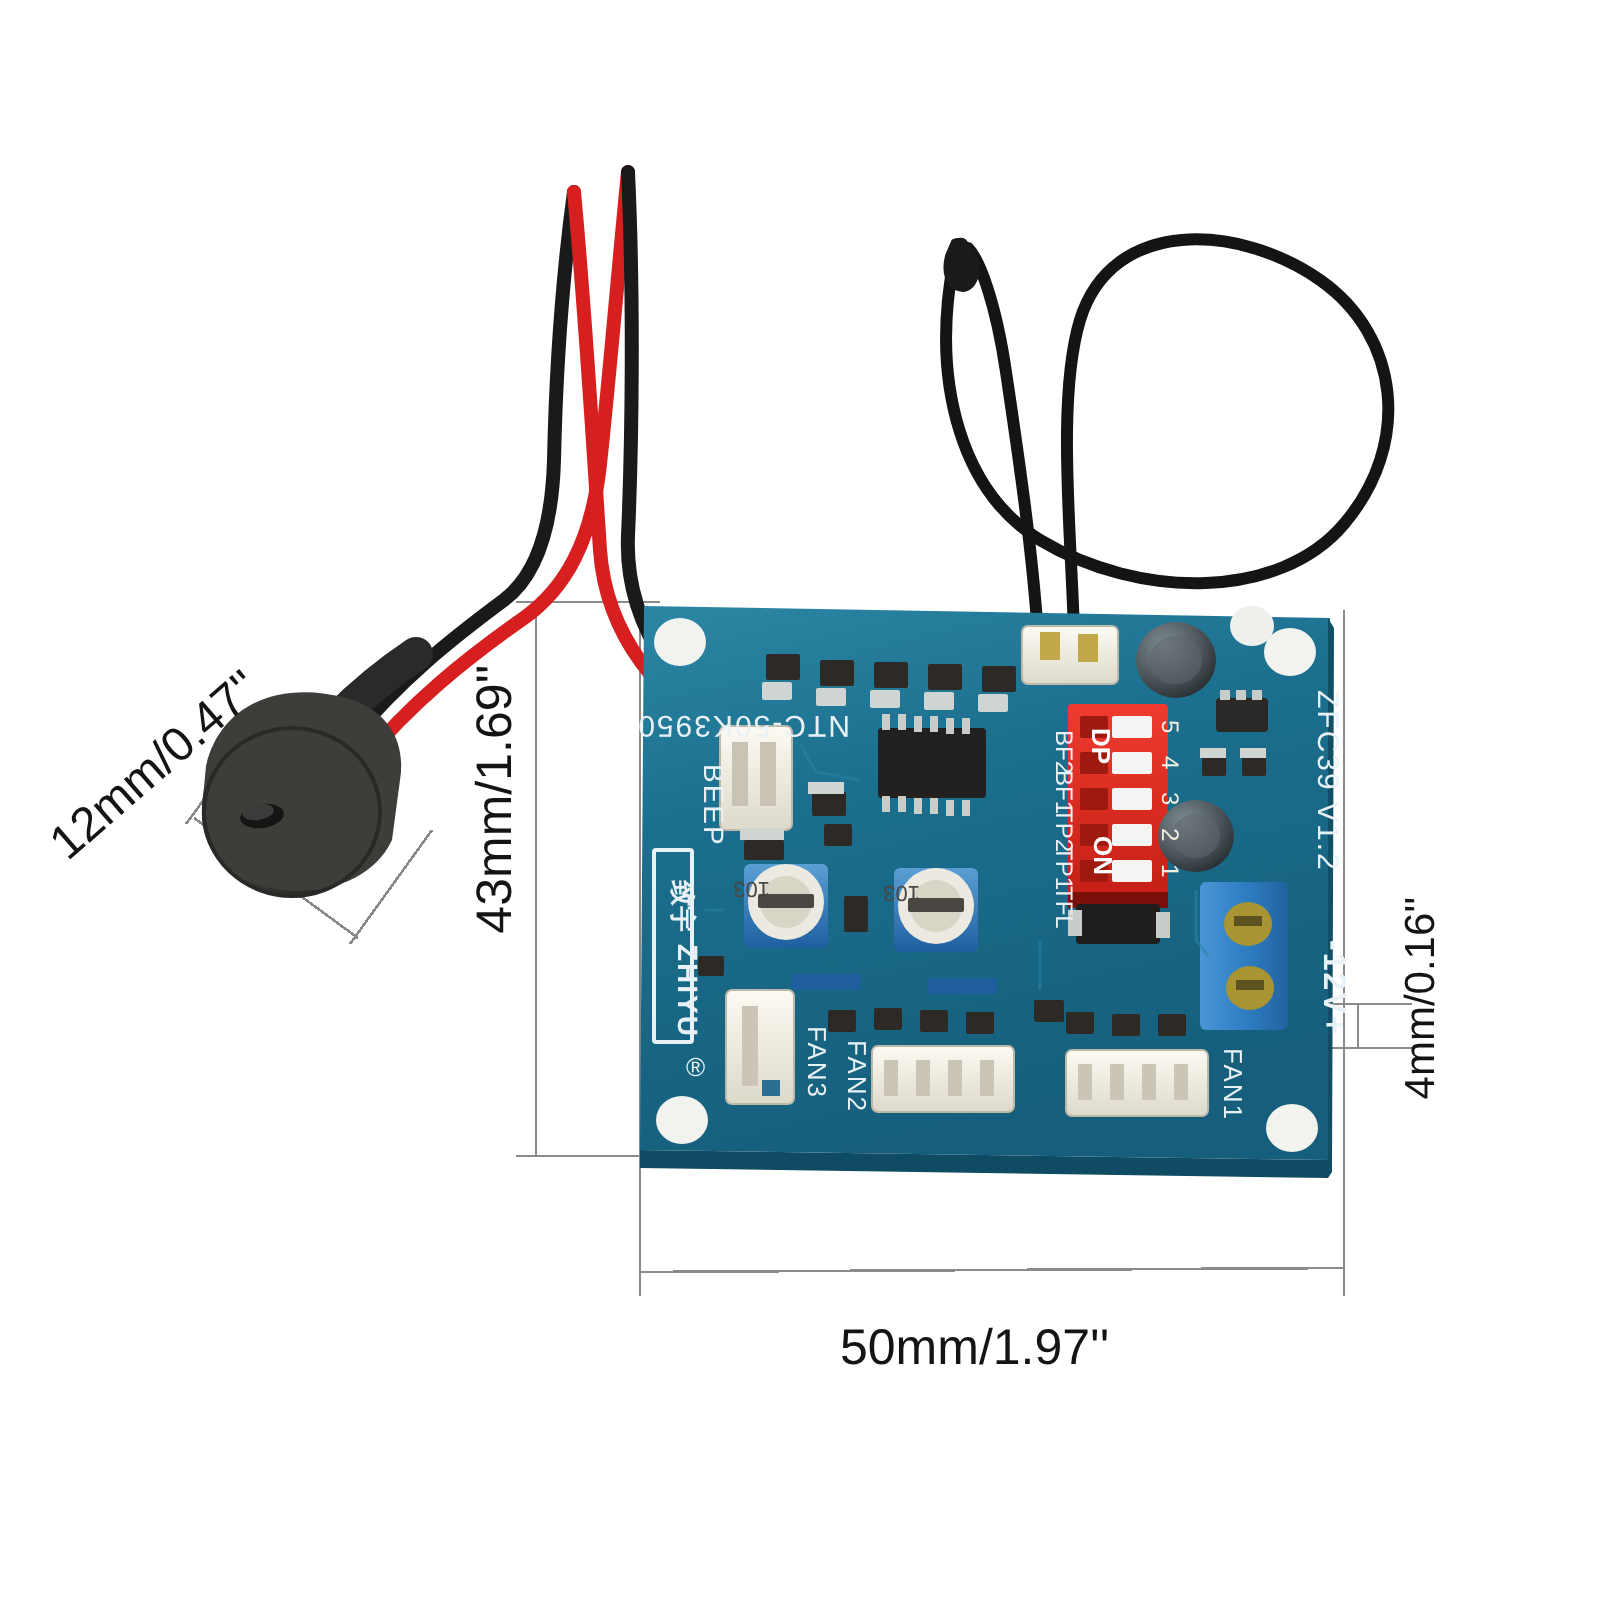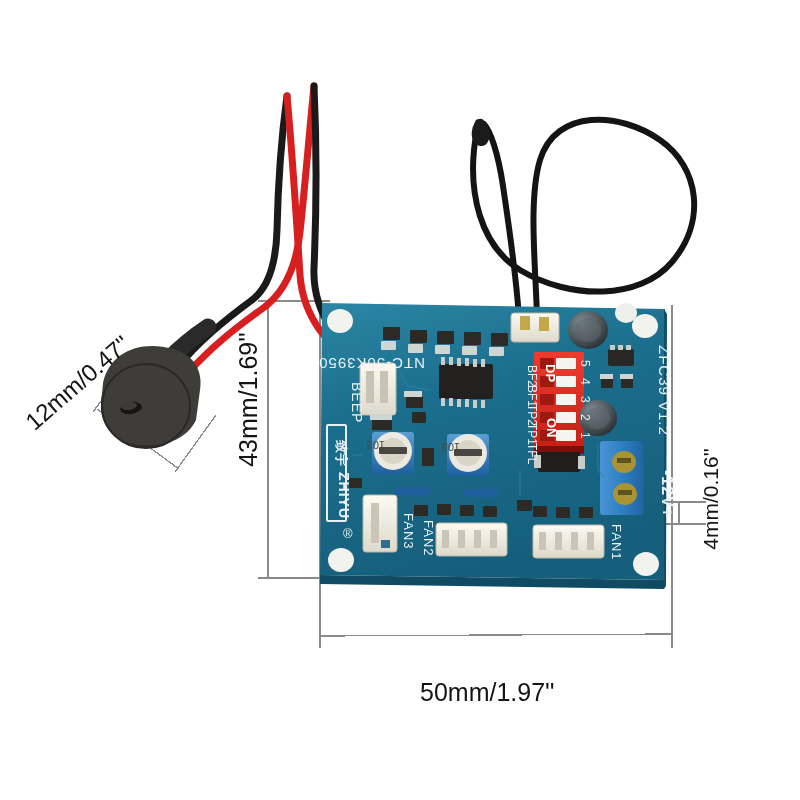--- a/index.html
+++ b/index.html
@@ -21,21 +21,20 @@
     position: absolute;
     color: #141414;
     font-family: "Liberation Sans", sans-serif;
     font-weight: 400;
     white-space: nowrap;
     letter-spacing: 0px;
   }
   #dim-width-label {
     left: 420px; top: 660px;
     font-size: 25px;
-    margin-top: 18px;
   }
   #dim-height-label {
     left: 168px; top: 385px;
     font-size: 25px;
     transform: rotate(-90deg);
     transform-origin: center center;
     width: 160px; text-align: center;
   }
   #dim-thickness-label {
     left: 636px; top: 487px;

